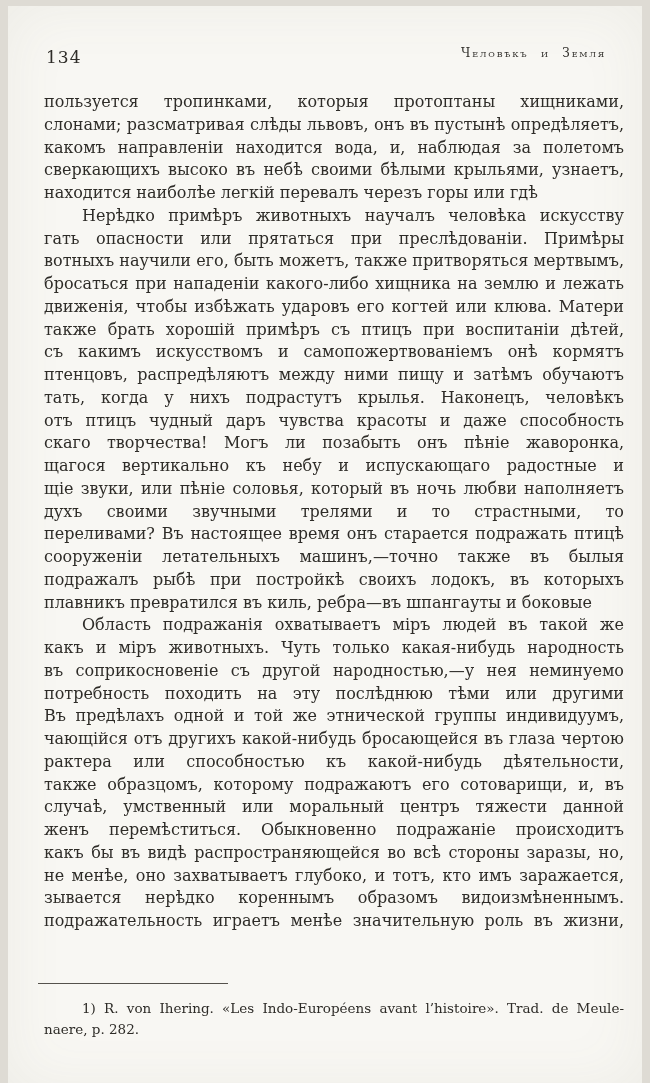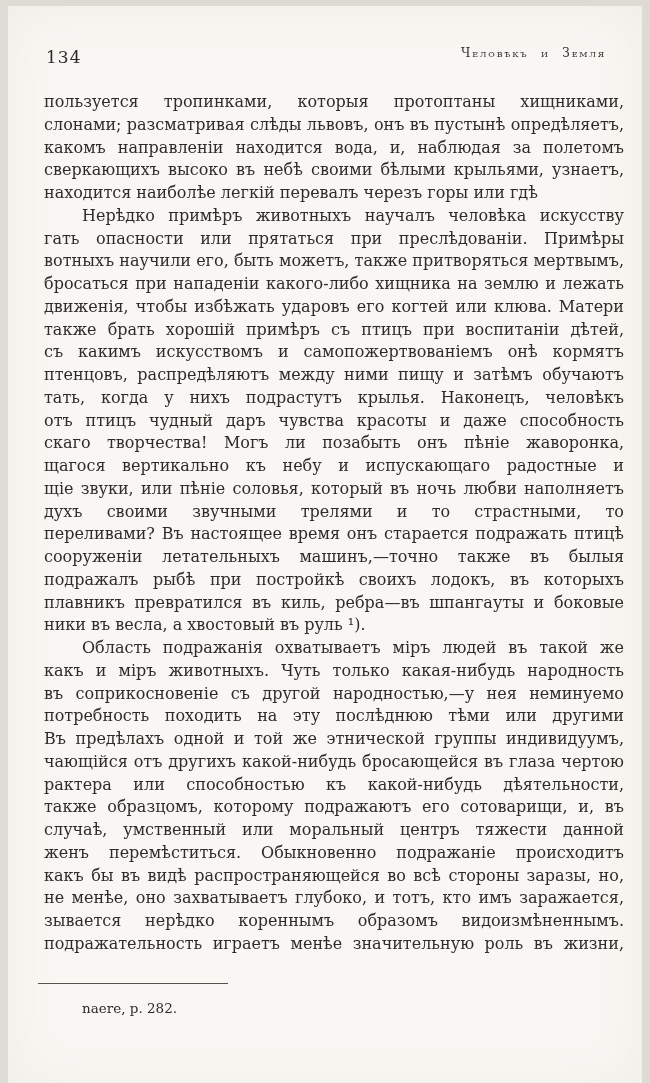--- a/index.html
+++ b/index.html
@@ -98,21 +98,20 @@
         <div class="line">тать, когда у нихъ подрастутъ крылья. Наконецъ, человѣкъ получилъ</div>
         <div class="line">отъ птицъ чудный даръ чувства красоты и даже способность поэтиче-</div>
         <div class="line">скаго творчества! Могъ ли позабыть онъ пѣніе жаворонка, поднимаю-</div>
         <div class="line">щагося вертикально къ небу и испускающаго радостные и торжествую-</div>
         <div class="line">щіе звуки, или пѣніе соловья, который въ ночь любви наполняетъ воз-</div>
         <div class="line">духъ своими звучными трелями и то страстными, то меланхолическими</div>
         <div class="line">переливами? Въ настоящее время онъ старается подражать птицѣ при</div>
         <div class="line">сооруженіи летательныхъ машинъ,—точно также въ былыя времена онъ</div>
         <div class="line">подражалъ рыбѣ при постройкѣ своихъ лодокъ, въ которыхъ спинной</div>
         <div class="line">плавникъ превратился въ киль, ребра—въ шпангауты и боковые плав-</div>
-        <div class="line">ники въ весла, а хвостовый въ руль ¹).</div>
       </div>
     <div class="para p-indent">
 
     <div class="line">Область подражанія охватываетъ міръ людей въ такой же степени,</div>
         <div class="line">какъ и міръ животныхъ. Чуть только какая-нибудь народность придетъ</div>
         <div class="line">въ соприкосновеніе съ другой народностью,—у нея неминуемо явится</div>
         <div class="line">потребность походить на эту послѣднюю тѣми или другими признаками.</div>
         <div class="line">Въ предѣлахъ одной и той же этнической группы индивидуумъ, отли-</div>
         <div class="line">чающійся отъ другихъ какой-нибудь бросающейся въ глаза чертою ха-</div>
         <div class="line">рактера или способностью къ какой-нибудь дѣятельности, становится</div>
@@ -123,16 +122,17 @@
         <div class="line">не менѣе, оно захватываетъ глубоко, и тотъ, кто имъ заражается, ока-</div>
         <div class="line">зывается нерѣдко кореннымъ образомъ видоизмѣненнымъ. Сознательная</div>
         <div class="line">подражательность играетъ менѣе значительную роль въ жизни, однако,</div>
       </div>
   </div>
 
   <div class="footnote-rule"></div>
 
   <div class="footnote p-indent end-left">
 
+  <div class="line">1) R. von Ihering. «Les Indo-Européens avant l’histoire». Trad. de Meule-</div>
       <div class="line">naere, p. 282.</div>
     </div>
 
 </div>
 
 </body></html>

